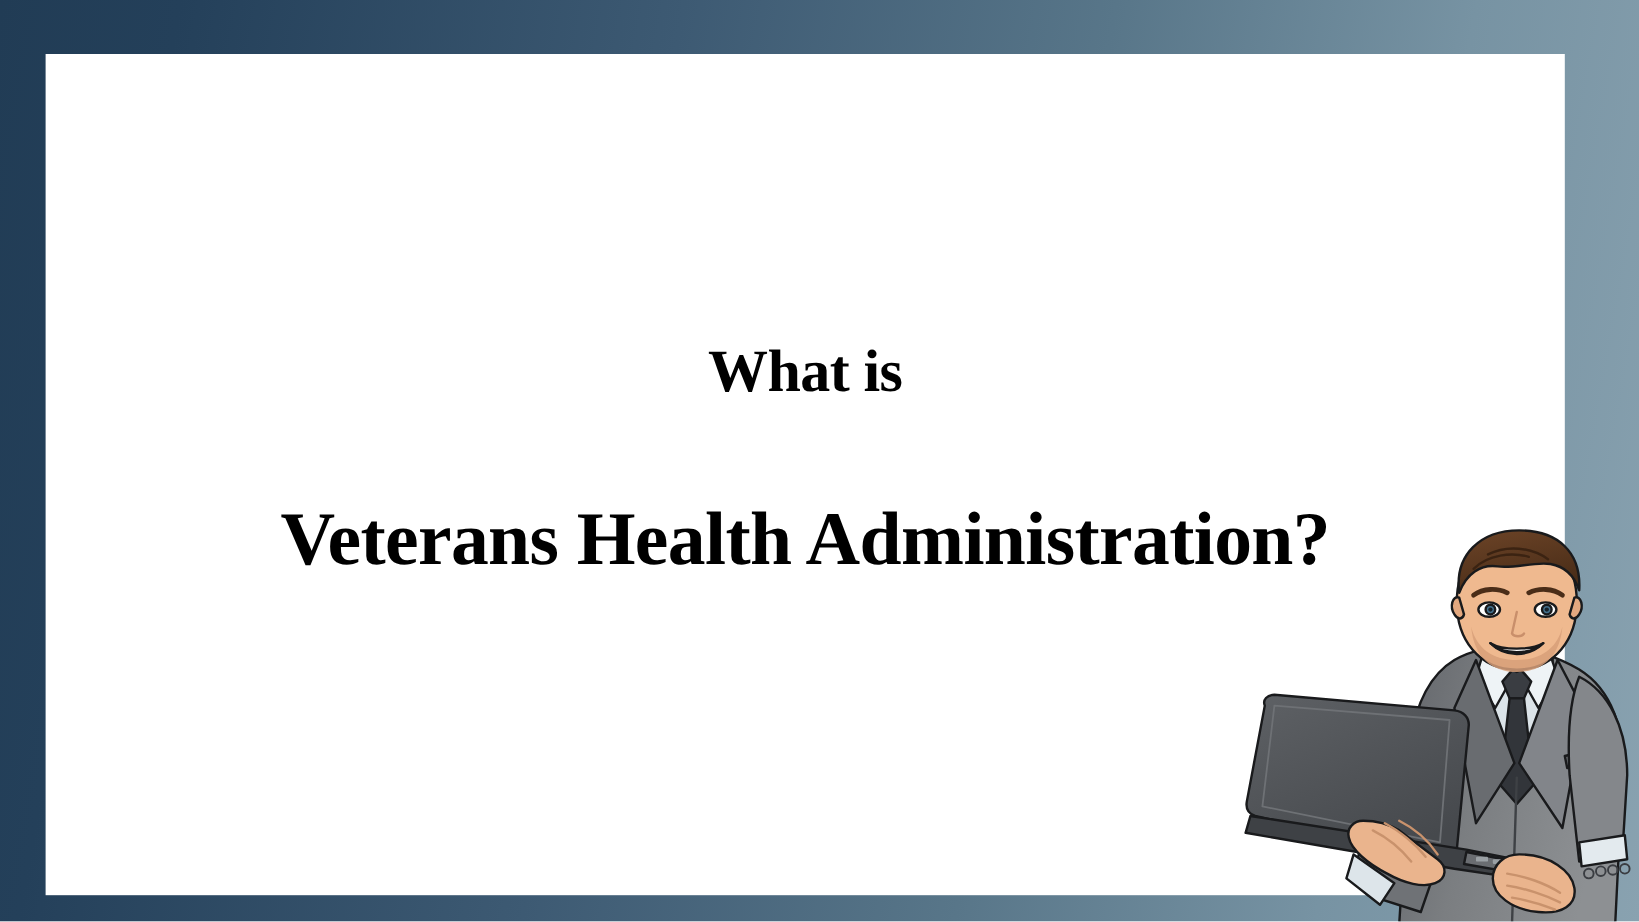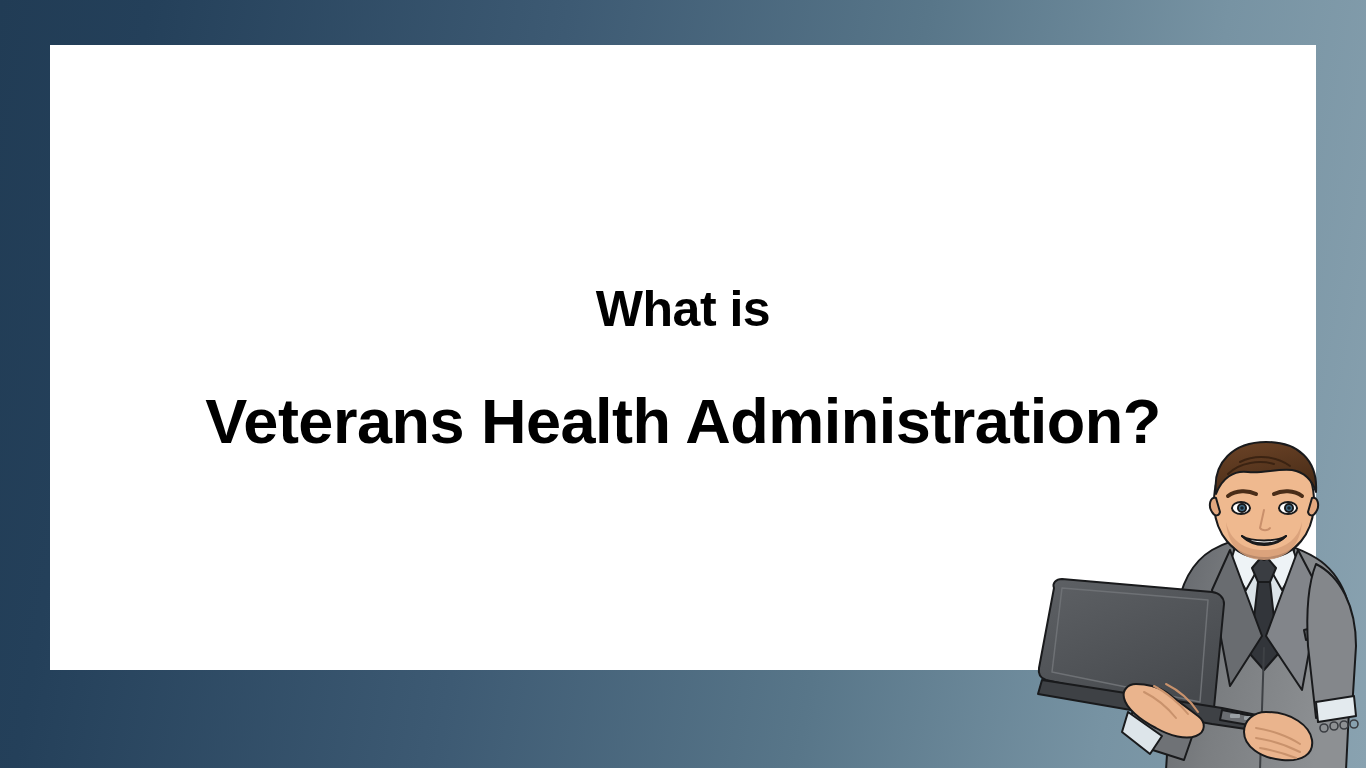--- a/index.html
+++ b/index.html
@@ -12,25 +12,26 @@
   }
   #slide {
     position: relative;
     width: 1366px;
     height: 768px;
     background: linear-gradient(100deg, #213c55 0%, #24405a 10%, #3d5a73 38%, #587689 62%, #7793a3 82%, #89a2b0 100%);
     overflow: hidden;
   }
   #content-card {
     position: absolute;
-    left: 50px;
+    left: 38px;
     top: 45px;
     width: 1266px;
-    height: 625px;
+    height: 701px;
     background: #ffffff;
+    font-family: Liberation Serif, serif;
   }
   .title-block {
     position: absolute;
     left: 0;
     top: 238px;
     width: 1266px;
     text-align: center;
   }
   .line1 {
     font-size: 50px;
@@ -40,21 +41,21 @@
     line-height: 1.05;
     margin: 0;
     padding: 0;
   }
   .line2 {
     font-size: 63px;
     font-weight: bold;
     color: #000000;
     letter-spacing: -0.5px;
     line-height: 1.05;
-    margin: 52px 0 0 0;
+    margin: 80px 0 0 0;
     padding: 0;
   }
   #figure {
     position: absolute;
     left: 1016px;
     top: 440px;
     width: 360px;
     height: 330px;
     pointer-events: none;
   }

